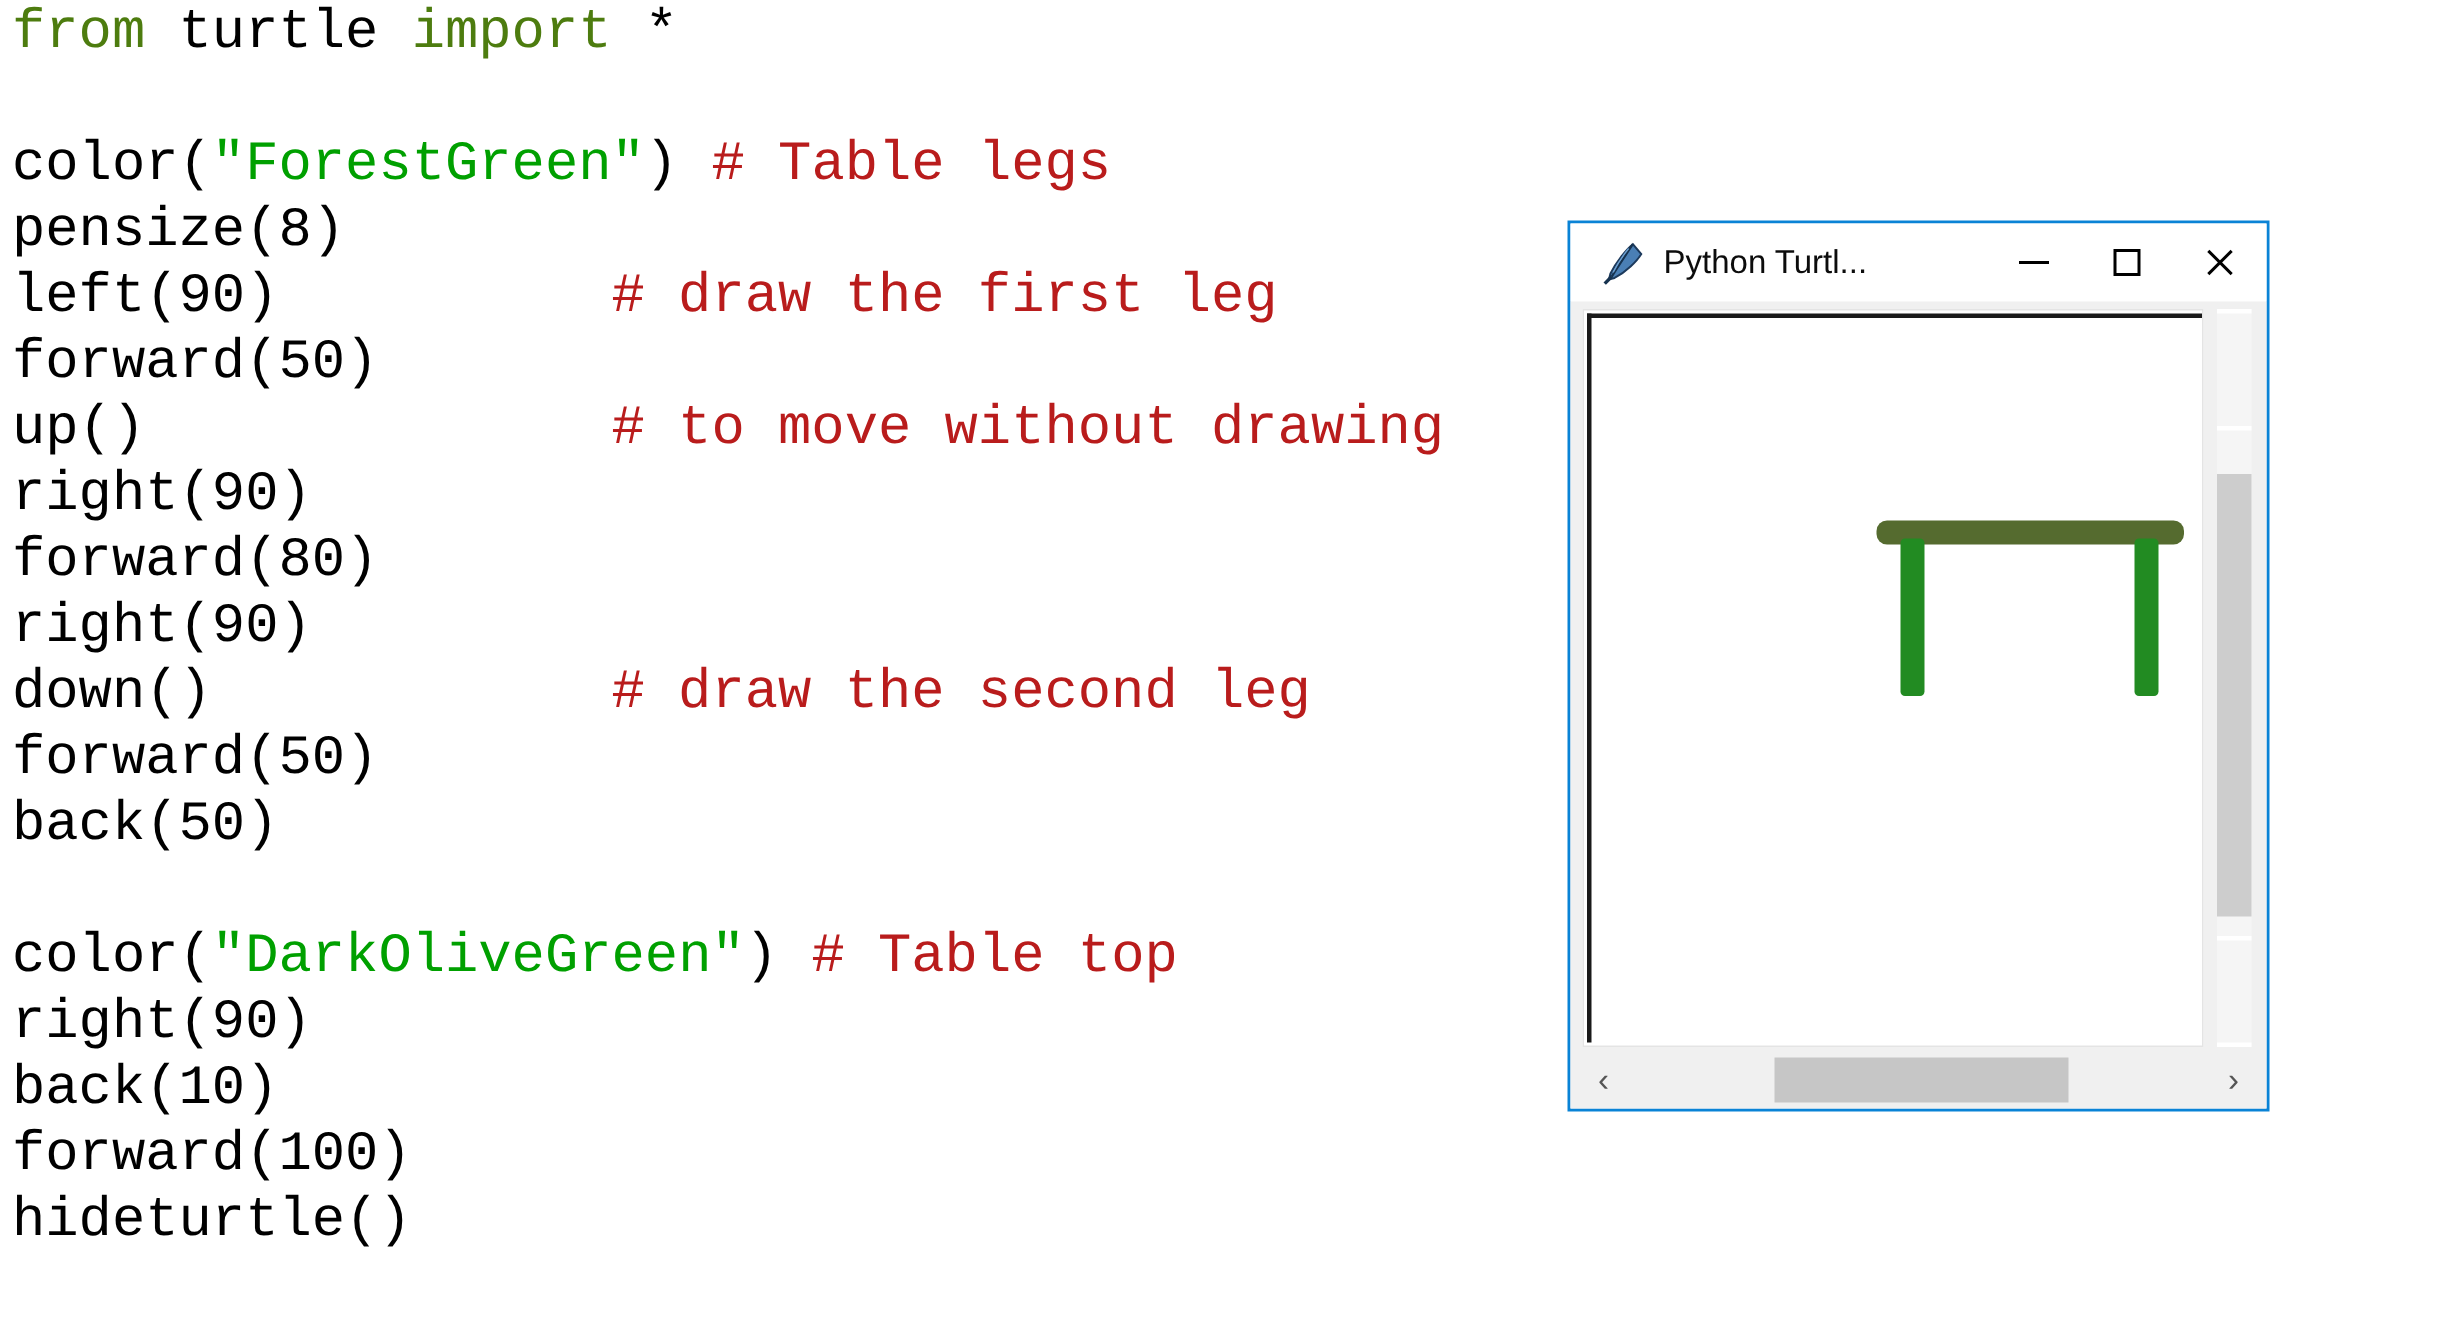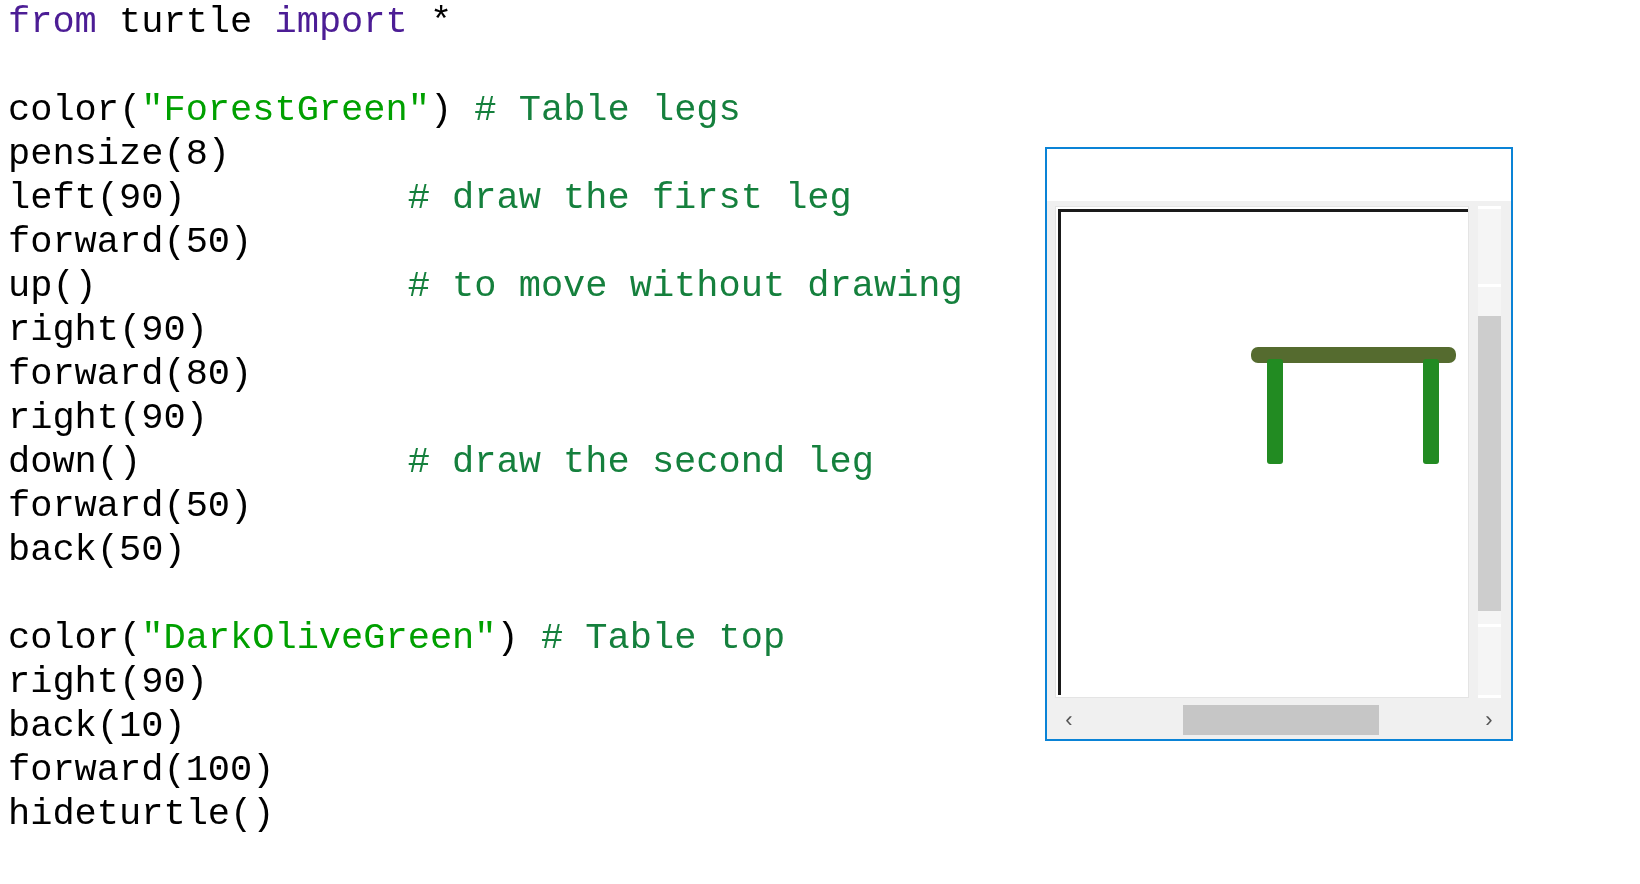--- a/index.html
+++ b/index.html
@@ -26,23 +26,23 @@
     line-height: 44px;
     white-space: pre;
     letter-spacing: 0px;
     color: #000000;
   }
   #code-listing .ln {
     display: block;
     height: 44px;
     white-space: pre;
   }
-  .kw    { color: #4c1d95; font-family: Liberation Mono, monospace; }
+  .kw    { color: #4d7c0f; font-family: Liberation Mono, monospace; }
   .str   { color: #00a000; }
-  .cmt   { color: #15803d; text-align: center; }
+  .cmt   { color: #b91c1c; text-align: center; }
   .plain { color: #000000; text-align: center; }
 
   
   #turtle-window {
     position: absolute;
     left: 1045px;
     top: 147px;
     width: 468px;
     height: 594px;
     background: #ffffff;
@@ -250,20 +250,41 @@
     background: #c6c6c6;
   }
 </style>
 </head>
 <body>
 
 <div id="code-listing"><span class="ln"><span class="kw">from</span><span class="plain"> turtle </span><span class="kw">import</span><span class="plain"> *</span></span><span class="ln">&nbsp;</span><span class="ln"><span class="plain">color(</span><span class="str">"ForestGreen"</span><span class="plain">) </span><span class="cmt"># Table legs</span></span><span class="ln"><span class="plain">pensize(8)</span></span><span class="ln"><span class="plain">left(90)          </span><span class="cmt"># draw the first leg</span></span><span class="ln"><span class="plain">forward(50)</span></span><span class="ln"><span class="plain">up()              </span><span class="cmt"># to move without drawing</span></span><span class="ln"><span class="plain">right(90)</span></span><span class="ln"><span class="plain">forward(80)</span></span><span class="ln"><span class="plain">right(90)</span></span><span class="ln"><span class="plain">down()            </span><span class="cmt"># draw the second leg</span></span><span class="ln"><span class="plain">forward(50)</span></span><span class="ln"><span class="plain">back(50)</span></span><span class="ln">&nbsp;</span><span class="ln"><span class="plain">color(</span><span class="str">"DarkOliveGreen"</span><span class="plain">) </span><span class="cmt"># Table top</span></span><span class="ln"><span class="plain">right(90)</span></span><span class="ln"><span class="plain">back(10)</span></span><span class="ln"><span class="plain">forward(100)</span></span><span class="ln"><span class="plain">hideturtle()</span></span></div>
 
 <div id="turtle-window" style="border-color: rgb(10, 131, 214);">
 
+  <div id="titlebar">
+    <svg id="app-icon" viewBox="0 0 32 32">
+      <path d="M23 3 C18 7 11 16 7 24 L6 28 L10 27 C18 23 26 15 29 10 Z" fill="#4a7fb5" stroke="#1d3a5c" stroke-width="1.4"></path>
+      <path d="M23 3 C19 9 13 18 8 26" fill="none" stroke="#16324f" stroke-width="1.6"></path>
+      <path d="M8 26 L3 31" fill="none" stroke="#16324f" stroke-width="2.4"></path>
+      <path d="M20 6 C16 11 12 17 9 23" fill="none" stroke="#6c9fd0" stroke-width="1"></path>
+    </svg>
+    <div id="window-title">Python Turtl...</div>
+
+    <div id="titlebar-buttons">
+      <div class="tb-btn">
+        <span class="tb-glyph-min"></span>
+      </div>
+      <div class="tb-btn">
+        <span class="tb-glyph-max"></span>
+      </div>
+      <div class="tb-btn">
+        <span class="tb-glyph-close"></span>
+      </div>
+    </div>
+  </div>
 
   <div id="window-body">
 
     <div id="canvas-frame">
       <div id="canvas-inner">
         <div id="drawing-table">
           <div id="table-top" style="background: rgb(85, 107, 47);"></div>
           <div class="table-leg" id="table-leg-left" style="background: rgb(34, 139, 34);"></div>
           <div class="table-leg" id="table-leg-right" style="background: rgb(34, 139, 34);"></div>
         </div>

